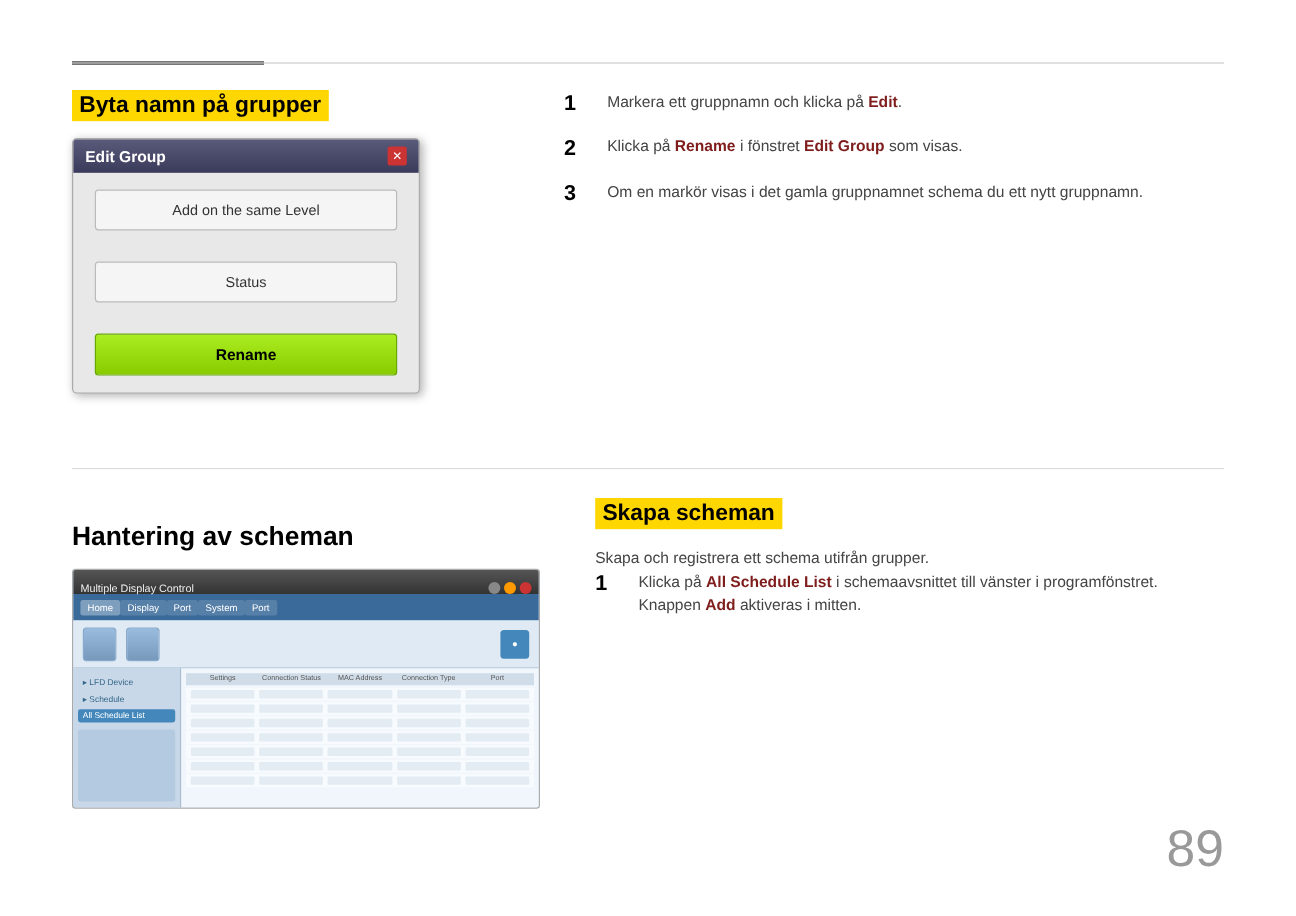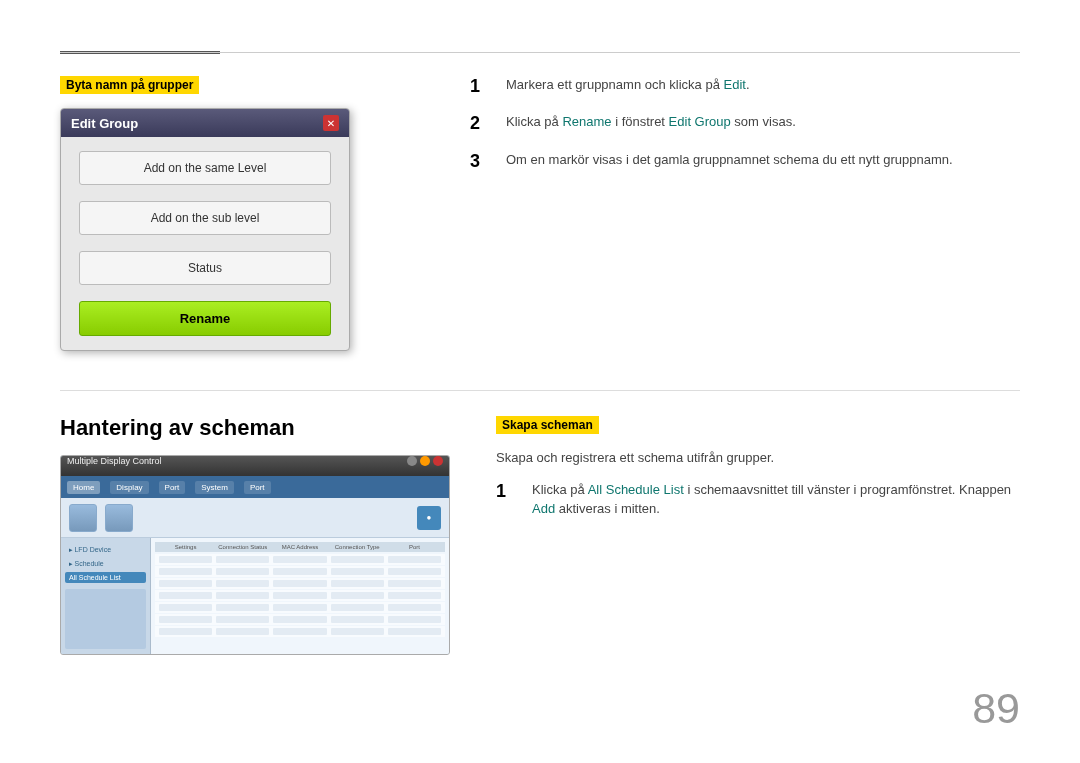--- a/index.html
+++ b/index.html
@@ -56,21 +56,21 @@
       left: 470px;
       top: 75px;
       right: 60px;
     }
 
     
     .section-heading-yellow {
       display: inline-block;
       background: #FFD700;
       padding: 2px 6px;
-      font-size: 12px;
+      font-size: 19px;
       font-weight: bold;
       color: #000;
       margin-bottom: 14px;
     }
 
     .section-heading-plain {
       font-size: 22px;
       font-weight: bold;
       color: #000;
       margin-bottom: 14px;
@@ -108,21 +108,21 @@
       display: flex;
       align-items: center;
       justify-content: center;
       border-radius: 2px;
     }
 
     .dialog-body {
       padding: 14px 18px;
       display: flex;
       flex-direction: column;
-      gap: 16px;
+      gap: 26px;
     }
 
     .dialog-btn {
       width: 100%;
       padding: 9px 10px;
       background: #f5f5f5;
       border: 1px solid #bbbbbb;
       border-radius: 3px;
       font-size: 12px;
       color: #333;
@@ -162,29 +162,29 @@
       line-height: 1.3;
     }
 
     .instruction-text {
       flex: 1;
       font-size: 13px;
       color: #444;
     }
 
     .link-blue {
-      color: #0f766e;
-      font-weight: normal;
+      color: #7f1d1d;
+      font-weight: bold;
     }
 
     
     .bottom-left {
       position: absolute;
       left: 60px;
-      top: 415px;
+      top: 434px;
       width: 400px;
     }
 
     .bottom-right {
       position: absolute;
       left: 496px;
       top: 415px;
       right: 60px;
     }
 
@@ -197,21 +197,21 @@
       border-radius: 3px;
       overflow: hidden;
       position: relative;
       margin-top: 14px;
     }
 
     .mock-titlebar {
       background: linear-gradient(to bottom, #555, #333);
       height: 20px;
       display: flex;
-      align-items: flex-start;
+      align-items: flex-end;
       padding: 0 6px;
       justify-content: space-between;
     }
 
     .mock-title-text {
       color: #eee;
       font-size: 9px;
     }
 
     .mock-window-btns {
@@ -228,21 +228,21 @@
 
     .mock-btn-dot.red { background: #cc3333; }
     .mock-btn-dot.orange { background: #ff9900; }
 
     .mock-nav {
       background: #3a6a9a;
       height: 22px;
       display: flex;
       align-items: center;
       padding: 0 6px;
-      gap: 10px;
+      gap: 0;
     }
 
     .mock-nav-item {
       color: #ffffff;
       font-size: 8px;
       padding: 2px 6px;
       background: rgba(255,255,255,0.15);
       border-radius: 2px;
     }
 
@@ -326,21 +326,20 @@
       flex: 1;
       height: 7px;
       background: rgba(180,200,220,0.3);
       border-radius: 1px;
     }
 
     
     .sub-description {
       font-size: 13px;
       color: #444;
-      margin-bottom: 12px;
       line-height: 1.5;
     }
 
     
     .page-number {
       position: absolute;
       bottom: 30px;
       right: 60px;
       font-size: 43px;
       color: #999999;
@@ -357,21 +356,20 @@
   <div class="section-heading-yellow">Byta namn på grupper</div>
 
   
   <div class="dialog-box">
     <div class="dialog-titlebar">
       <span>Edit Group</span>
       <button class="dialog-close-btn">✕</button>
     </div>
     <div class="dialog-body">
       <button class="dialog-btn">Add on the same Level</button>
-      <button class="dialog-btn">Add on the sub level</button>
       <button class="dialog-btn">Status</button>
       <button class="dialog-btn dialog-btn-green">Rename</button>
     </div>
   </div>
 </div>
 
 <div class="right-column">
   <ul class="instruction-list">
     <li class="instruction-item">
       <span class="instruction-number">1</span>

